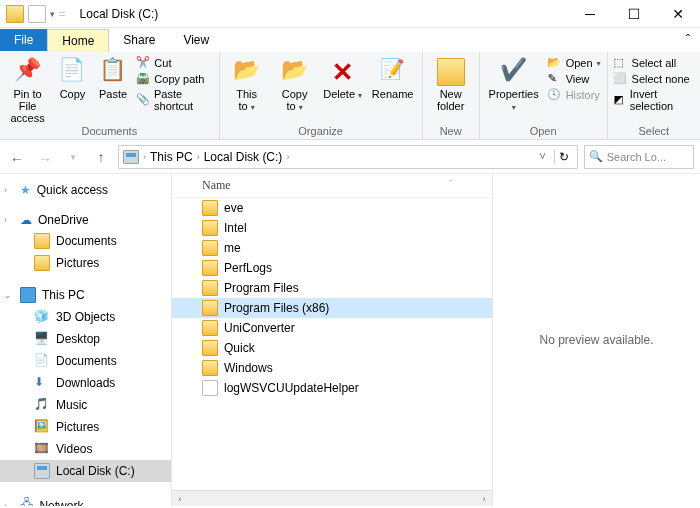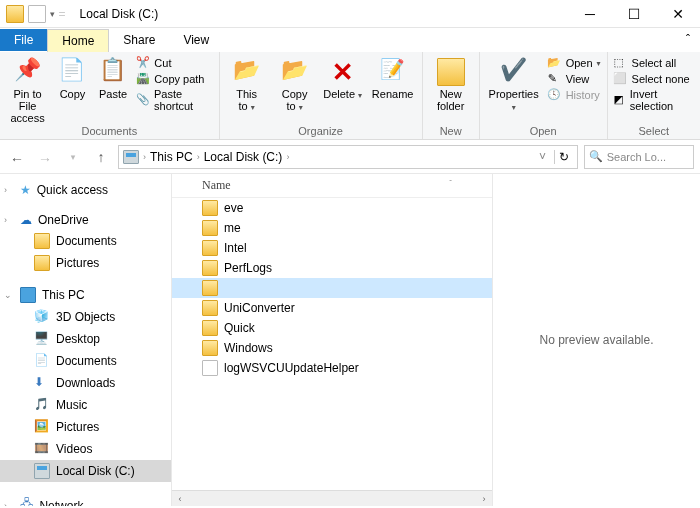--- a/index.html
+++ b/index.html
@@ -308,32 +308,37 @@
       <span class="col">Name</span>
       <span class="sort">ˆ</span>
     </div>
     <div id="file-items">
         <div class="fitem">
           <span class="ic ic-folder"></span>
           <span>eve</span>
         </div>
         <div class="fitem">
           <span class="ic ic-folder"></span>
+          <span>Intel</span>
+        </div>
+        <div class="fitem">
+          <span class="ic ic-folder"></span>
           <span>me</span>
         </div>
         <div class="fitem">
           <span class="ic ic-folder"></span>
-          <span>Intel</span>
-        </div>
-        <div class="fitem">
-          <span class="ic ic-folder"></span>
           <span>PerfLogs</span>
         </div>
+        <div class="fitem">
+          <span class="ic ic-folder"></span>
+          <span>Program Files</span>
+        </div>
         <div class="fitem sel">
           <span class="ic ic-folder"></span>
+          <span>Program Files (x86)</span>
         </div>
         <div class="fitem">
           <span class="ic ic-folder"></span>
           <span>UniConverter</span>
         </div>
         <div class="fitem">
           <span class="ic ic-folder"></span>
           <span>Quick</span>
         </div>
         <div class="fitem">

